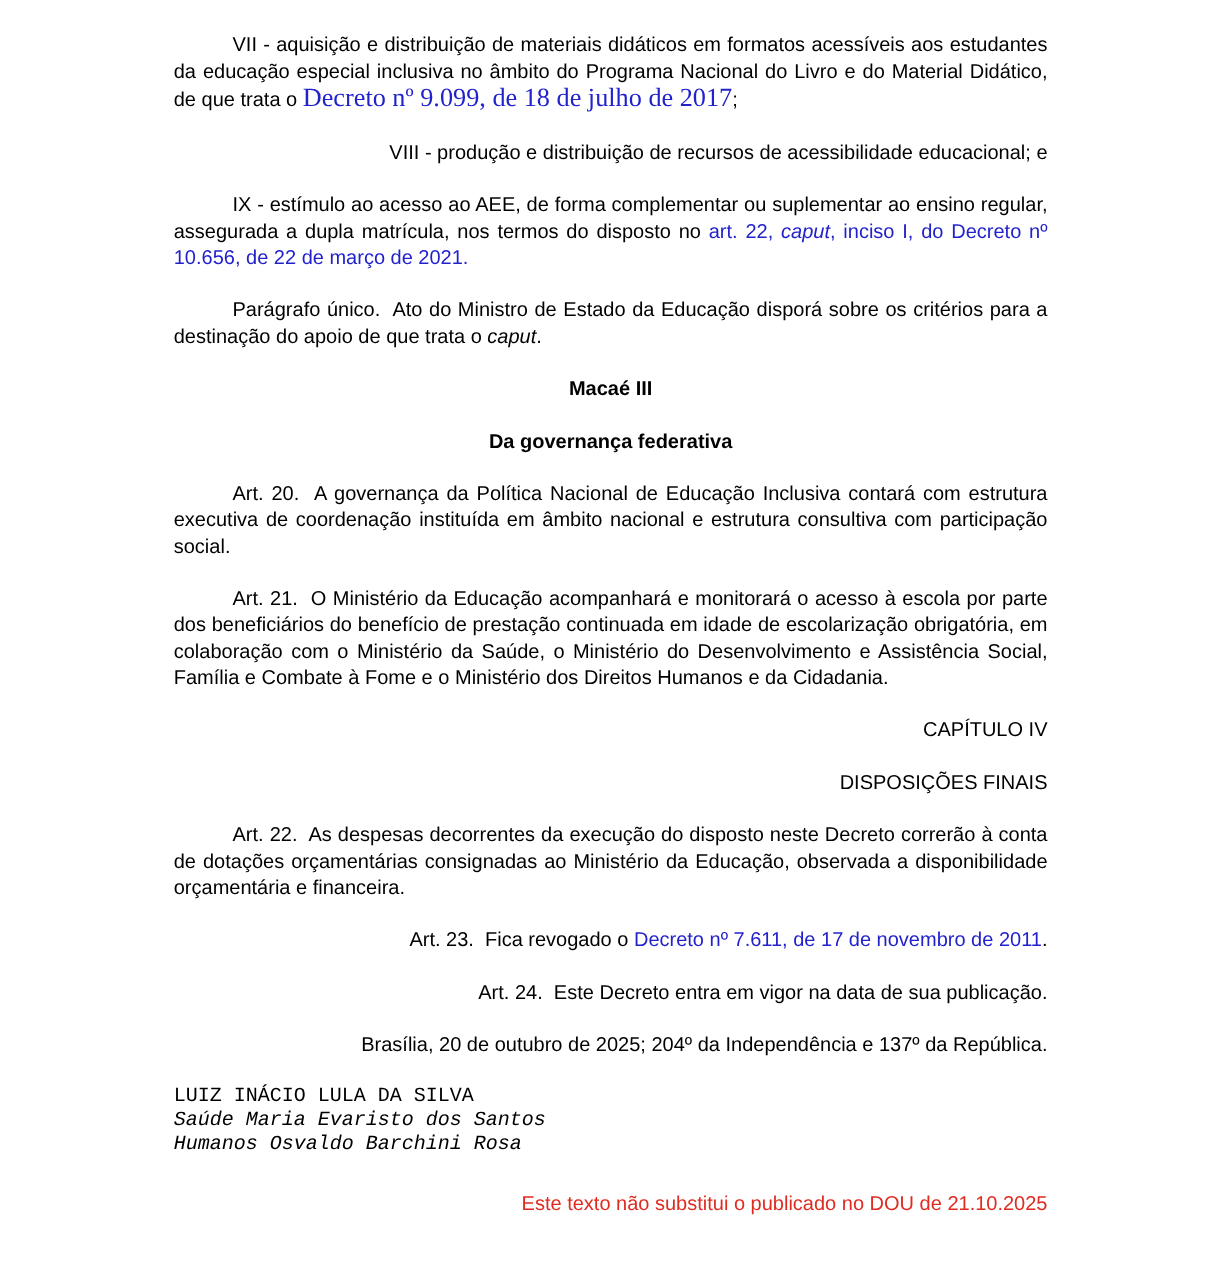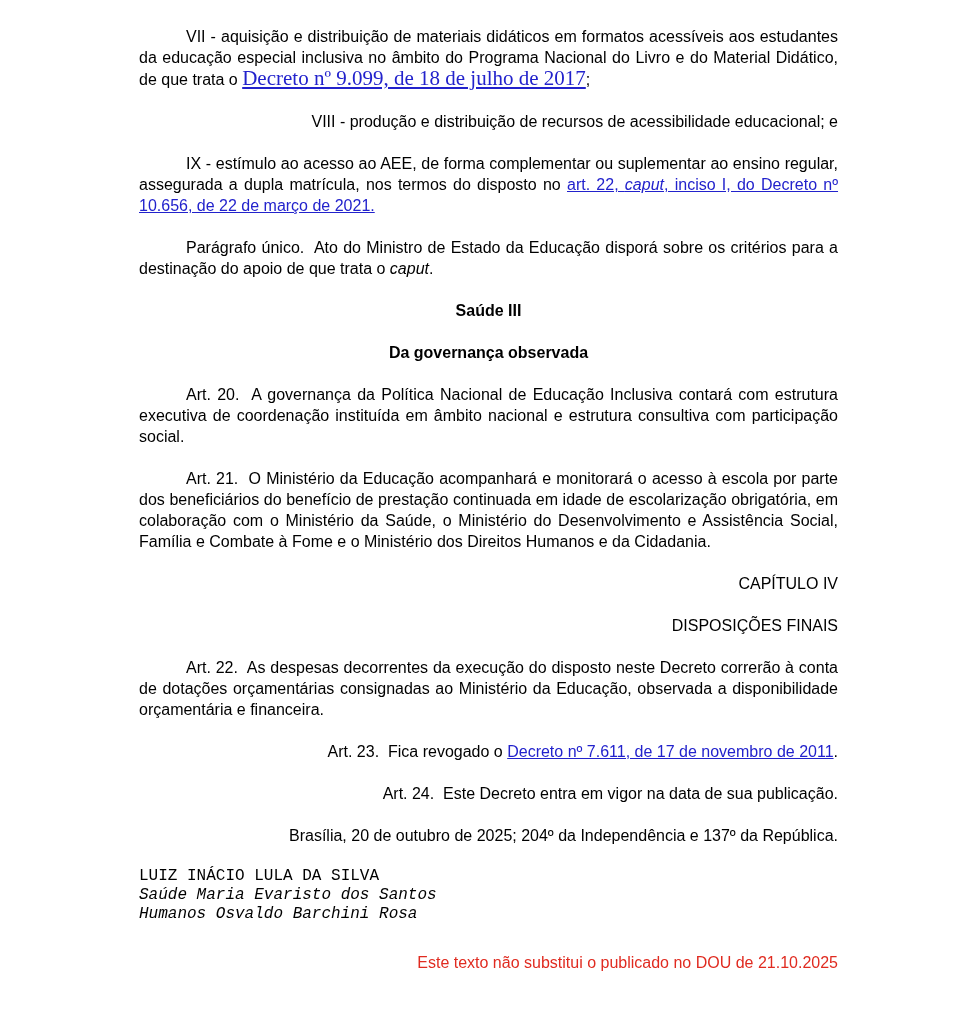--- a/index.html
+++ b/index.html
@@ -44,21 +44,20 @@
     font-weight: bold;
     text-indent: 0;
   }
   .heading-regular {
     text-align: right;
     font-weight: normal;
     text-indent: 0;
   }
   a.doc-link {
     color: var(--link);
-    text-decoration: underline;
     cursor: pointer;
   }
   a.serif-link {
     font-family: "Liberation Serif", serif;
     font-size: 21px;
   }
   .sig {
     margin: 0;
     line-height: 19px;
     text-indent: 0;
@@ -82,23 +81,23 @@
 <div class="page">
 
   <p class="body-par"><span>VII - aquisição e distribuição de materiais didáticos em formatos acessíveis aos estudantes da educação especial inclusiva no âmbito do Programa Nacional do Livro e do Material Didático, de que trata o </span><a class="doc-link serif-link">Decreto nº 9.099, de 18 de julho de 2017</a><span>;</span></p>
 
   <p class="no-justify"><span>VIII - produção e distribuição de recursos de acessibilidade educacional; e</span></p>
 
   <p class="body-par"><span>IX - estímulo ao acesso ao AEE, de forma complementar ou suplementar ao ensino regular, assegurada a dupla matrícula, nos termos do disposto no </span><a class="doc-link"><span>art. 22, </span><em class="italic">caput</em><span>, inciso I, do Decreto nº 10.656, de 22 de março de 2021.</span></a></p>
 
   <p class="body-par"><span>Parágrafo único.&nbsp; Ato do Ministro de Estado da Educação disporá sobre os critérios para a destinação do apoio de que trata o </span><em class="italic">caput</em><span>.</span></p>
 
-  <p class="heading">Saúde III</p>
+  <p class="heading">Macaé III</p>
 
-  <p class="heading">Da governança observada</p>
+  <p class="heading">Da governança federativa</p>
 
   <p class="body-par">Art. 20.&nbsp; A governança da Política Nacional de Educação Inclusiva contará com estrutura executiva de coordenação instituída em âmbito nacional e estrutura consultiva com participação social.</p>
 
   <p class="body-par">Art. 21.&nbsp; O Ministério da Educação acompanhará e monitorará o acesso à escola por parte dos beneficiários do benefício de prestação continuada em idade de escolarização obrigatória, em colaboração com o Ministério da Saúde, o Ministério do Desenvolvimento e Assistência Social, Família e Combate à Fome e o Ministério dos Direitos Humanos e da Cidadania.</p>
 
   <p class="heading-regular">CAPÍTULO IV</p>
 
   <p class="heading-regular">DISPOSIÇÕES FINAIS</p>
 
   <p class="body-par">Art. 22.&nbsp; As despesas decorrentes da execução do disposto neste Decreto correrão à conta de dotações orçamentárias consignadas ao Ministério da Educação, observada a disponibilidade orçamentária e financeira.</p>

